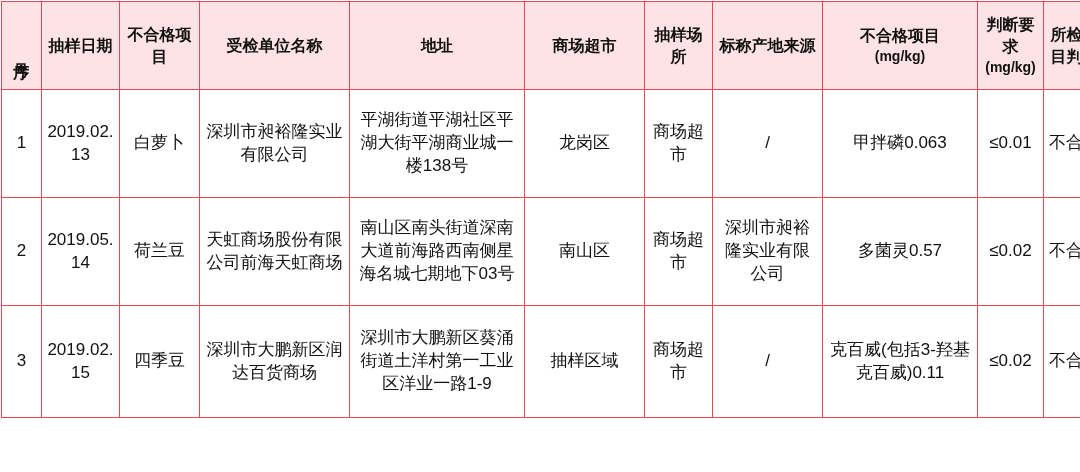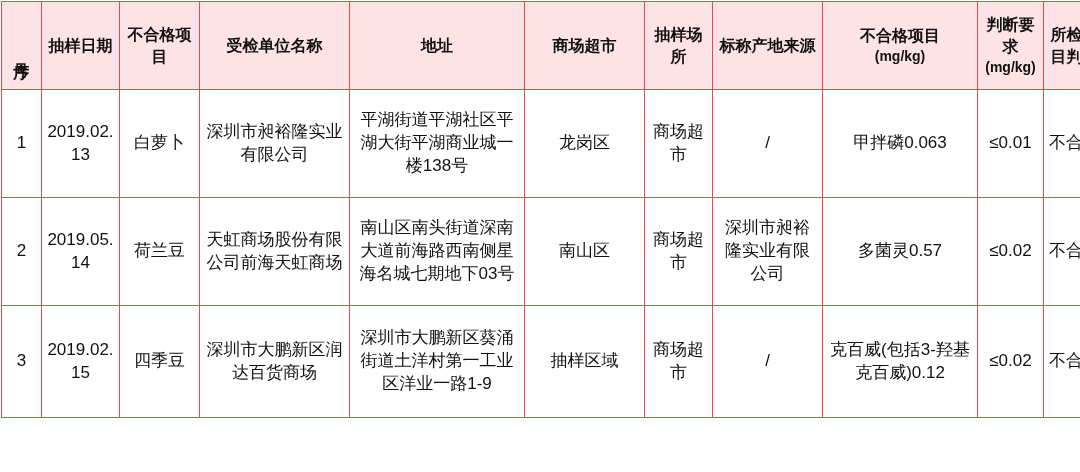--- a/index.html
+++ b/index.html
@@ -144,19 +144,19 @@
       </tr>
       <tr class="data-row last">
         <td>3</td>
         <td class="cell-small">2019.02.15</td>
         <td>四季豆</td>
         <td>深圳市大鹏新区润达百货商场</td>
         <td>深圳市大鹏新区葵涌街道土洋村第一工业区洋业一路1-9</td>
         <td>抽样区域</td>
         <td>商场超市</td>
         <td>/</td>
-        <td>克百威(包括3-羟基克百威)0.12</td>
+        <td>克百威(包括3-羟基克百威)0.11</td>
         <td class="cell-small">≤0.02</td>
         <td>不合格</td>
       </tr>
     </tbody>
   </table>
 </div>
 
 </body></html>

